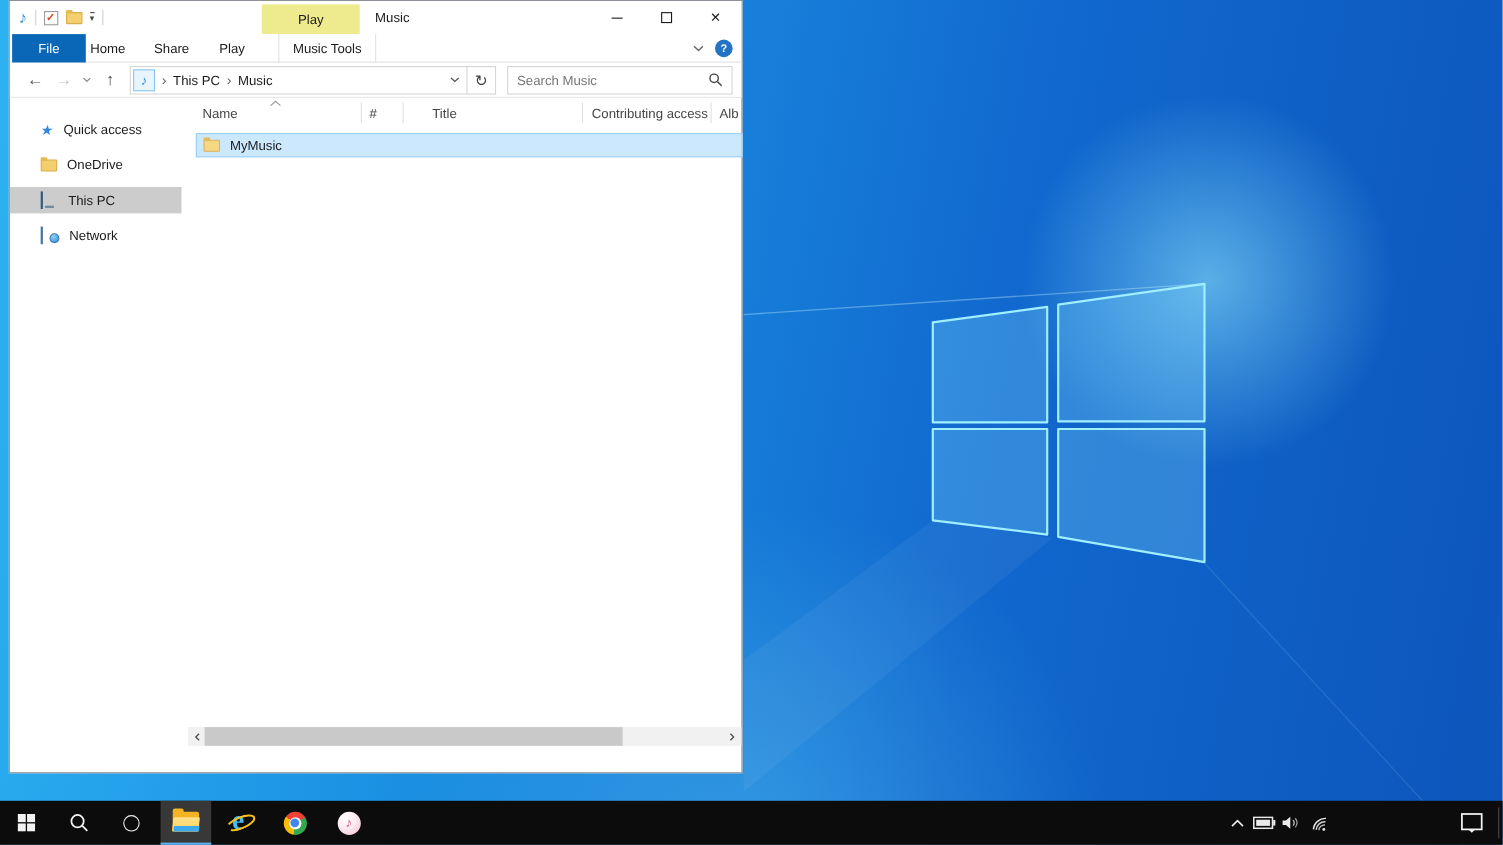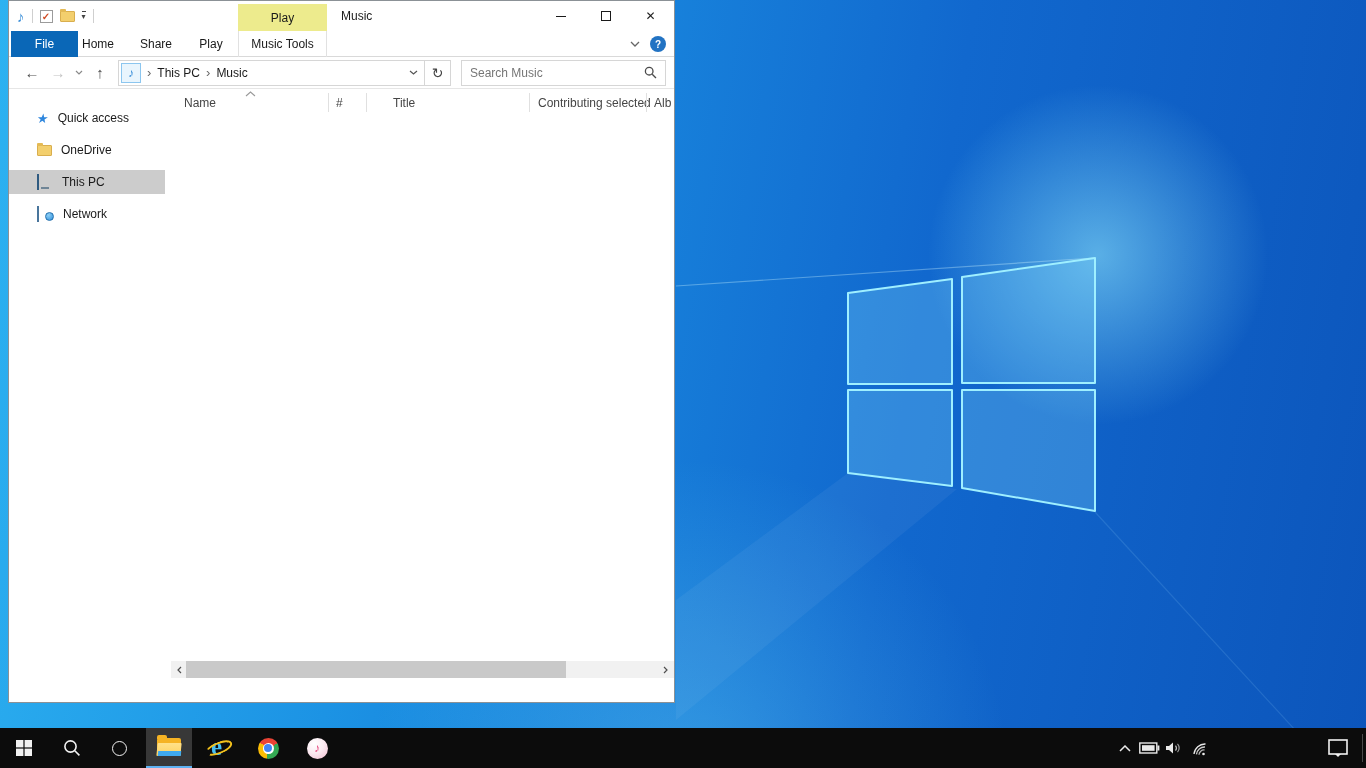--- a/index.html
+++ b/index.html
@@ -42,21 +42,21 @@
   .max-glyph { width:10px; height:10px; border:1px solid #1a1a1a; display:block; }
   .close-glyph { font-size:12px; }
 
   
   .tabsrow { position:relative; height:26px; background:#fff; border-bottom:1px solid #d9d9d9; }
   .tab { position:absolute; top:0; height:26px; display:flex; align-items:center; justify-content:center; }
   .tab-file { left:2px; width:67px; background:#0a67b7; color:#fff; }
   .tab-home { left:60px; width:58px; }
   .tab-share { left:118px; width:58px; }
   .tab-view { left:176px; width:52px; }
-  .tab-musictools { left:229px; width:89px; border-left:1px solid #e1e1e1; border-right:1px solid #e1e1e1; }
+  .tab-musictools { left:244px; width:89px; border-left:1px solid #e1e1e1; border-right:1px solid #e1e1e1; }
   .ribbon-right { position:absolute; right:8px; top:0; height:26px; display:flex; align-items:center; gap:10px; }
   .help-circle { width:16px; height:16px; border-radius:50%; background:#2273c3; color:#fff;
                  font-size:10px; font-weight:bold; display:flex; align-items:center; justify-content:center; }
 
   
   .navbar { position:relative; height:32px; display:flex; align-items:center; padding-left:10px;
             border-bottom:1px solid #e6e6e6; background:#fff; }
   .navbtn { display:flex; align-items:center; justify-content:center; height:32px; font-size:15px; }
   .nav-back { width:26px; color:#4d4d4d; }
   .nav-fwd  { width:26px; color:#c3c3c3; }
@@ -295,24 +295,28 @@
 
       <span class="colhead" style="left:13px">Name</span>
       <svg class="sort-caret" style="left:74px" width="11" height="6" viewBox="0 0 11 6">
         <polyline points="1,5 5.5,1 10,5" fill="none" stroke="#9a9a9a" stroke-width="1.1"></polyline>
       </svg>
       <span class="colsep" style="left:157px"></span>
       <span class="colhead" style="left:165px">#</span>
       <span class="colsep" style="left:195px"></span>
       <span class="colhead" style="left:222px">Title</span>
       <span class="colsep" style="left:358px"></span>
-      <span class="colhead" style="left:367px">Contributing selected</span>
+      <span class="colhead" style="left:367px">Contributing access</span>
       <span class="colsep" style="left:475px"></span>
       <span class="colhead" style="left:483px">Alb</span>
 
+      <div class="filerow">
+        <span class="mini-folder"></span>
+        <span class="fname">MyMusic</span>
+      </div>
 
       <div class="hscroll">
         <span class="hs-arrow hs-left">
           <svg width="5" height="8" viewBox="0 0 5 8">
               <polyline points="4,1 1,4 4,7" fill="none" stroke="#4f4f4f" stroke-width="1.2"></polyline>
             </svg>
         </span>
         <span class="hs-thumb"></span>
         <span class="hs-arrow hs-right">
           <svg width="5" height="8" viewBox="0 0 5 8">

